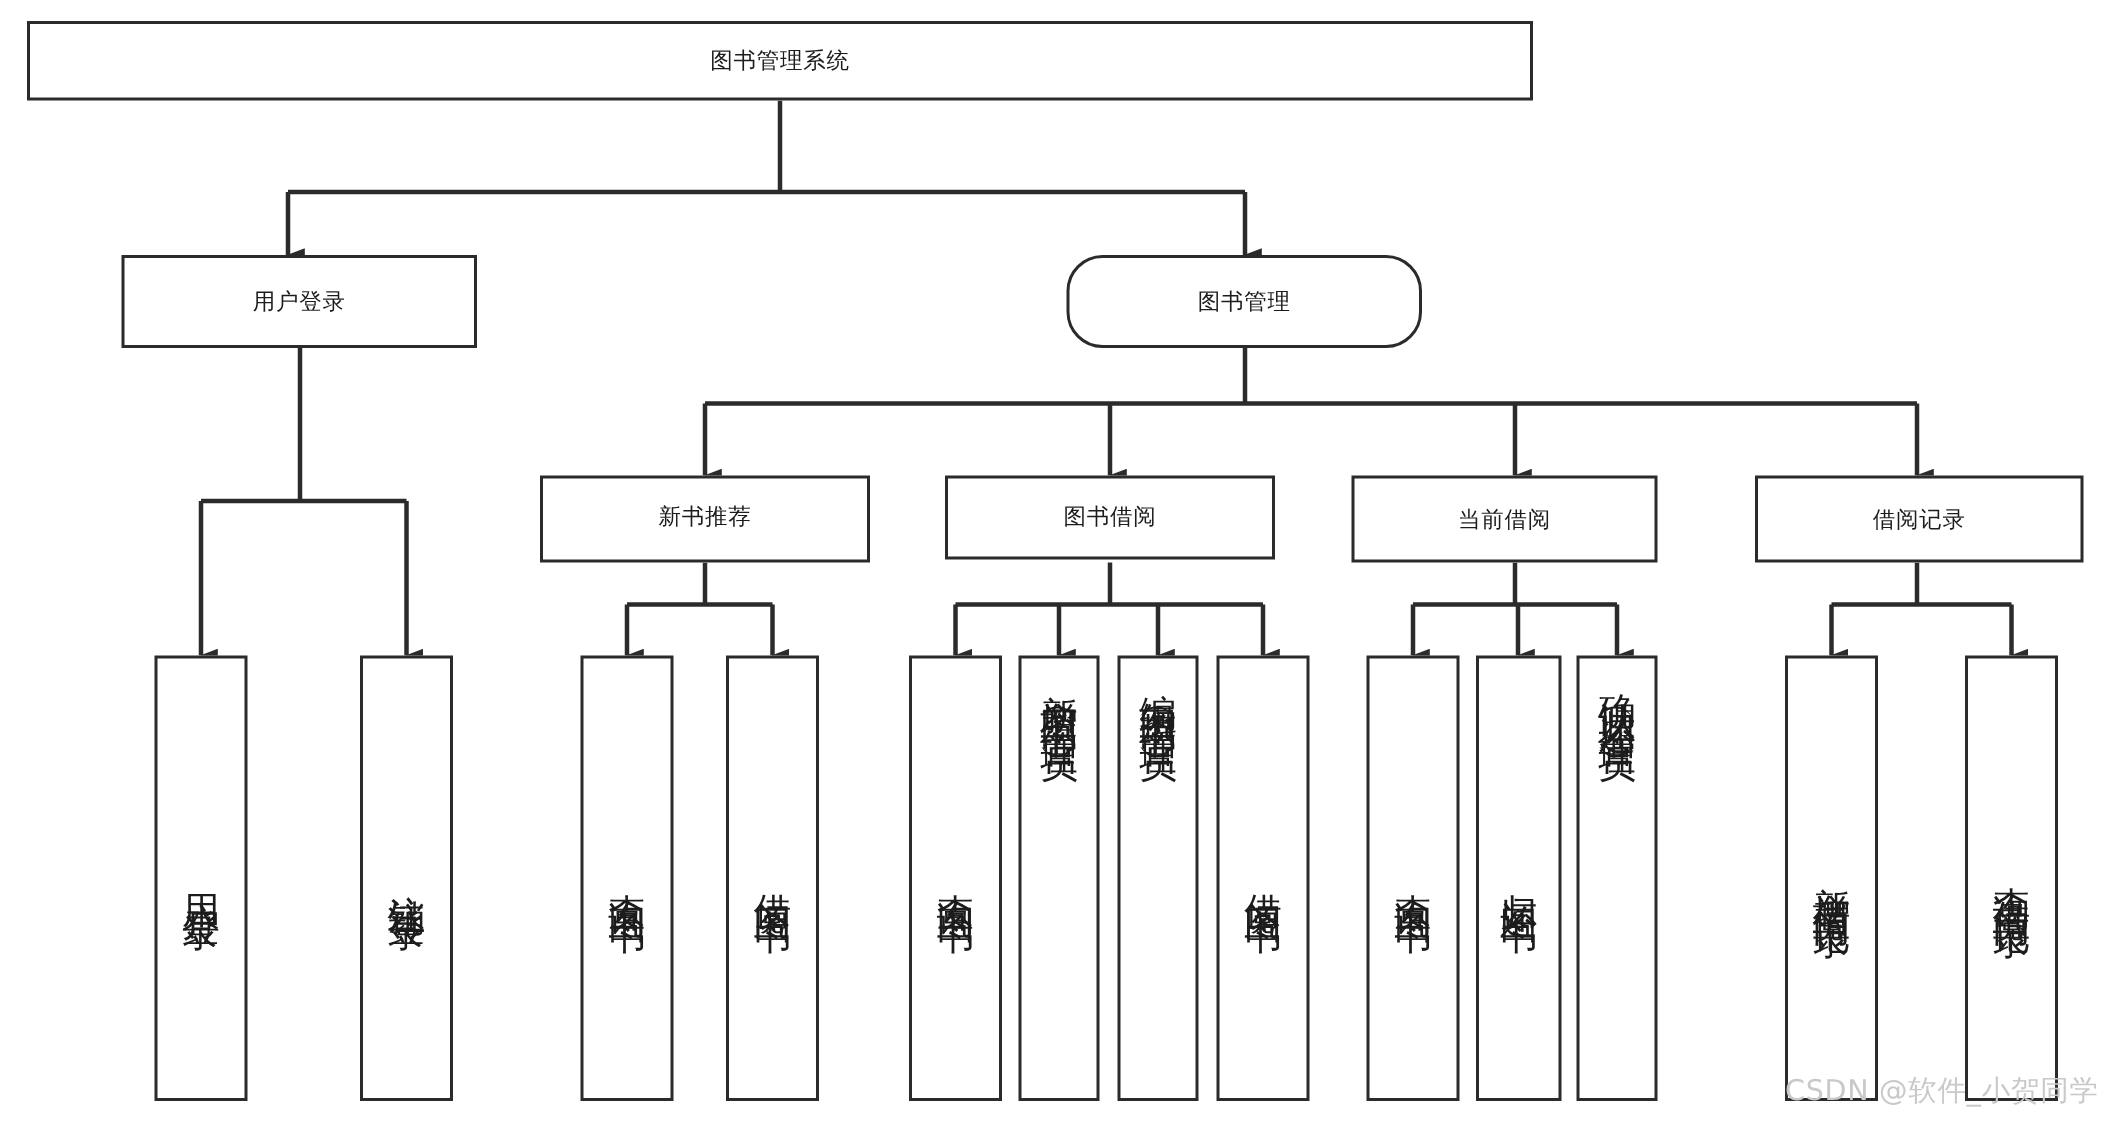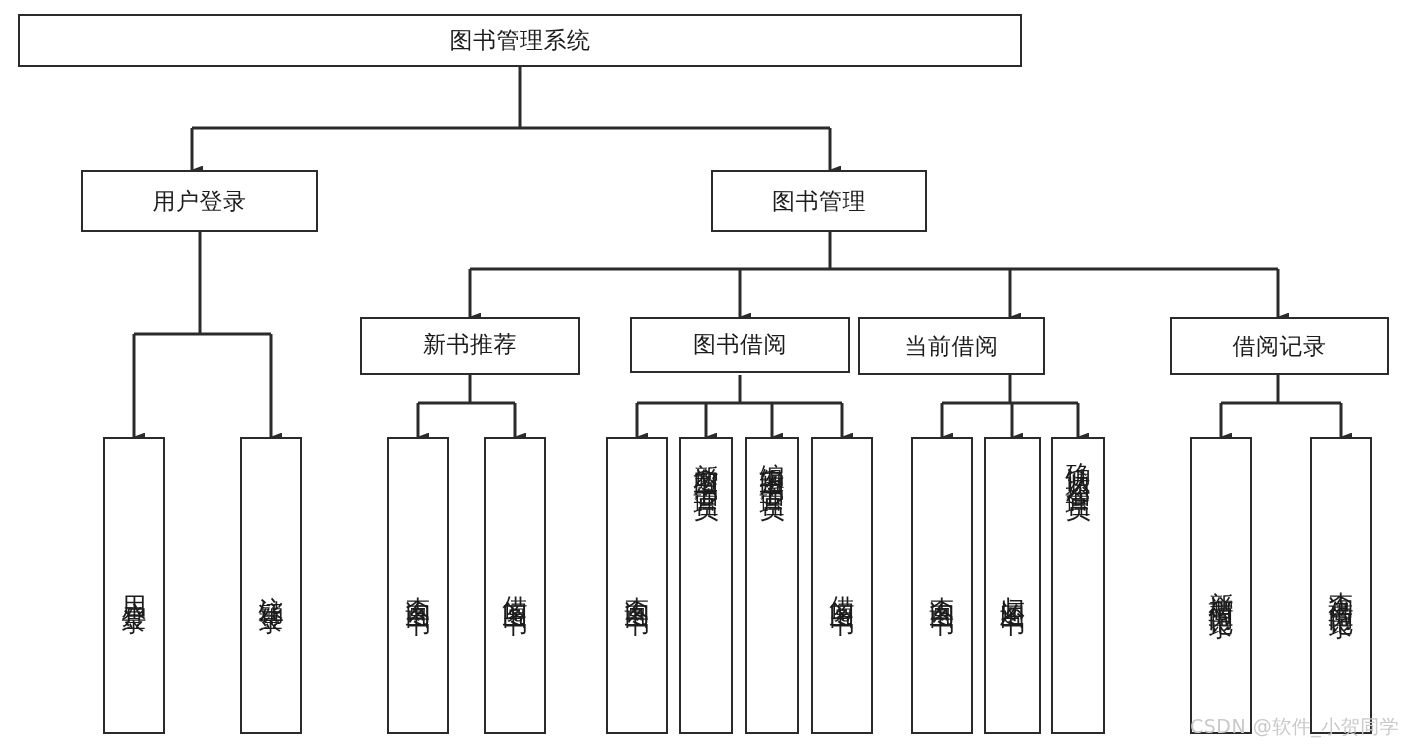--- a/index.html
+++ b/index.html
@@ -37,21 +37,21 @@
     justify-content: center;
     overflow: hidden;
   }
   .node-label {
     color: #1c1c1c;
     text-align: center;
     line-height: 1.08;
     white-space: nowrap;
   }
   .node.horizontal .node-label {
-    font-size: 23px;
+    font-size: 15px;
     letter-spacing: 0.5px;
   }
   .node.vertical {
     align-items: flex-start;
     justify-content: center;
   }
   .node.vertical .node-label {
     writing-mode: vertical-rl;
     text-orientation: upright;
     font-size: 25px;
@@ -123,30 +123,30 @@
       </g>
   </svg>
 
   <div id="nodes-layer">
       <div class="node horizontal" style="left: 18px; top: 14px; width: 1004px; height: 53px;">
         <span class="node-label">图书管理系统</span>
       </div>
       <div class="node horizontal" style="left: 81px; top: 170px; width: 237px; height: 62px;">
         <span class="node-label">用户登录</span>
       </div>
-      <div class="node horizontal" style="left: 711px; top: 170px; width: 216px; height: 62px;">
+      <div class="node horizontal" style="left: 711px; top: 170px; width: 237px; height: 62px; border-radius: 24px;">
         <span class="node-label">图书管理</span>
       </div>
       <div class="node horizontal" style="left: 360px; top: 317px; width: 220px; height: 58px; font-family: Liberation Mono, monospace;">
         <span class="node-label">新书推荐</span>
       </div>
       <div class="node horizontal" style="left: 630px; top: 317px; width: 220px; height: 56px; font-family: Liberation Serif, serif;">
         <span class="node-label">图书借阅</span>
       </div>
-      <div class="node horizontal" style="left: 858px; top: 317px; width: 187px; height: 58px;">
+      <div class="node horizontal" style="left: 901px; top: 317px; width: 204px; height: 58px;">
         <span class="node-label">当前借阅</span>
       </div>
       <div class="node horizontal" style="left: 1170px; top: 317px; width: 219px; height: 58px;">
         <span class="node-label">借阅记录</span>
       </div>
       <div class="node vertical centered" style="left: 103px; top: 437px; width: 62px; height: 297px;">
         <span class="node-label">用户登录</span>
       </div>
       <div class="node vertical centered" style="left: 240px; top: 437px; width: 62px; height: 297px;">
         <span class="node-label">注销登录</span>

